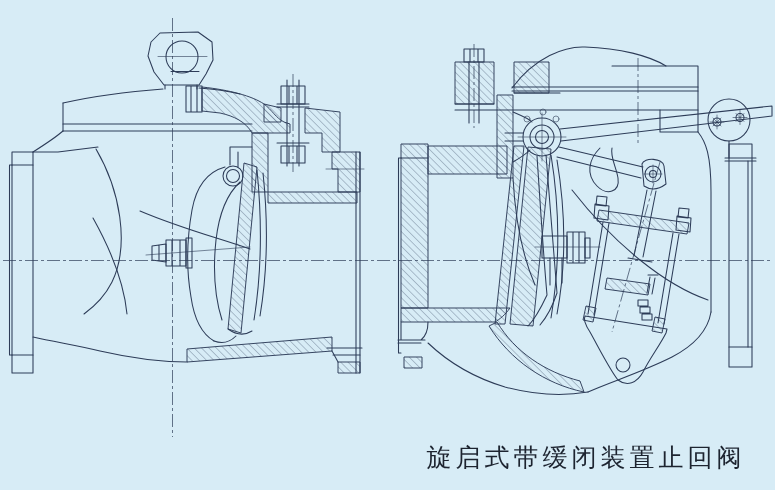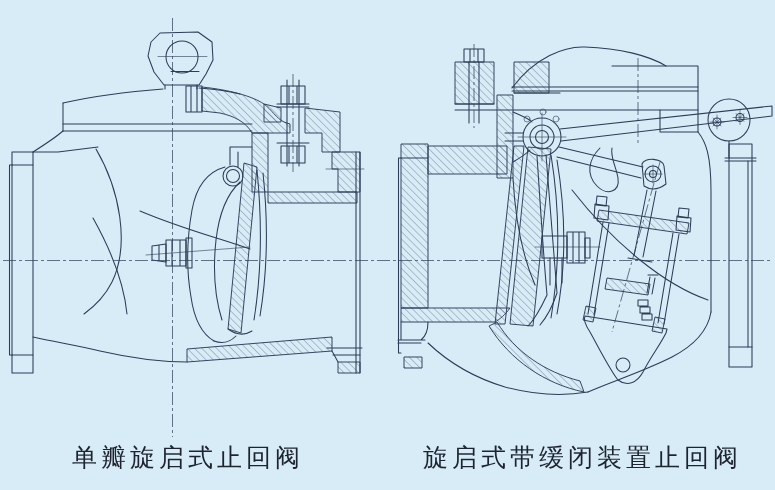--- a/index.html
+++ b/index.html
@@ -15,21 +15,21 @@
   .t{fill:none;stroke:#2d3c58;stroke-width:0.6;stroke-linecap:round;}
   .cl{fill:none;stroke:#2d3c58;stroke-width:0.7;stroke-dasharray:13 3 3 3;}
   .h{fill:url(#hp);stroke:#2d3c58;stroke-width:0.95;stroke-linejoin:round;}
   .caption{
     position:absolute;top:441px;
     color:#1d2430;
     font-size:25px;letter-spacing:4px;
     text-align:center;white-space:nowrap;
   }
   .caption.left{left:38px;width:300px;}
-  .caption.right{left:390px;width:352px;text-align:right;}
+  .caption.right{left:410px;width:352px;}
 </style>
 </head>
 <body>
 
 <div class="page">
 
 <svg width="775" height="490" viewBox="0 0 775 490">
   <defs>
     <pattern id="hp" width="5.2" height="5.2" patternUnits="userSpaceOnUse" patternTransform="rotate(-45)">
       <line x1="0" y1="0" x2="0" y2="5.2" stroke="#2d3c58" stroke-width="0.55"></line>
@@ -190,16 +190,15 @@
     <path class="s" d="M638,300 h10 v6 h-10 Z M640,307 h10 v6 h-10 Z M642,314 h10 v6 h-10 Z"></path>
     <path class="s" d="M648,275 H658 M650,277 L647,293 M655,278 L652,294"></path>
     <path class="h" d="M586,306 L596,308 L593,322 L583,320 Z"></path>
     <path class="h" d="M655,317 L665,319 L662,333 L652,331 Z"></path>
 
     <path class="s" d="M585,316 L667,329 L666,333 C660,345 650,358 643,372 C637,383 627,387 618,380 C610,370 600,350 590,332 C586,326 583,320 585,316 Z"></path>
     <circle class="s" cx="623" cy="365" r="7"></circle>
   </g>
 </svg>
 
-<div class="caption left">单瓣旋启式止回阀</div>
 <div class="caption right">旋启式带缓闭装置止回阀</div>
 
 </div>
 
 </body></html>

